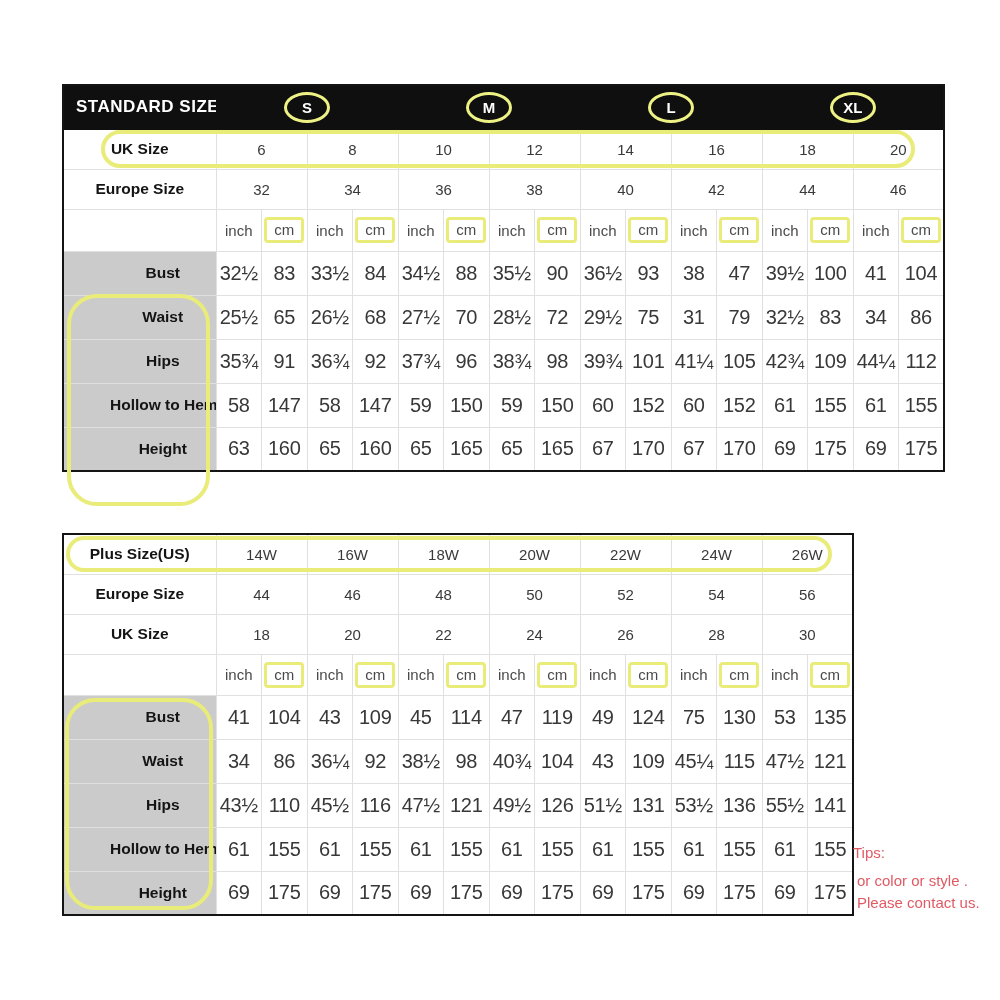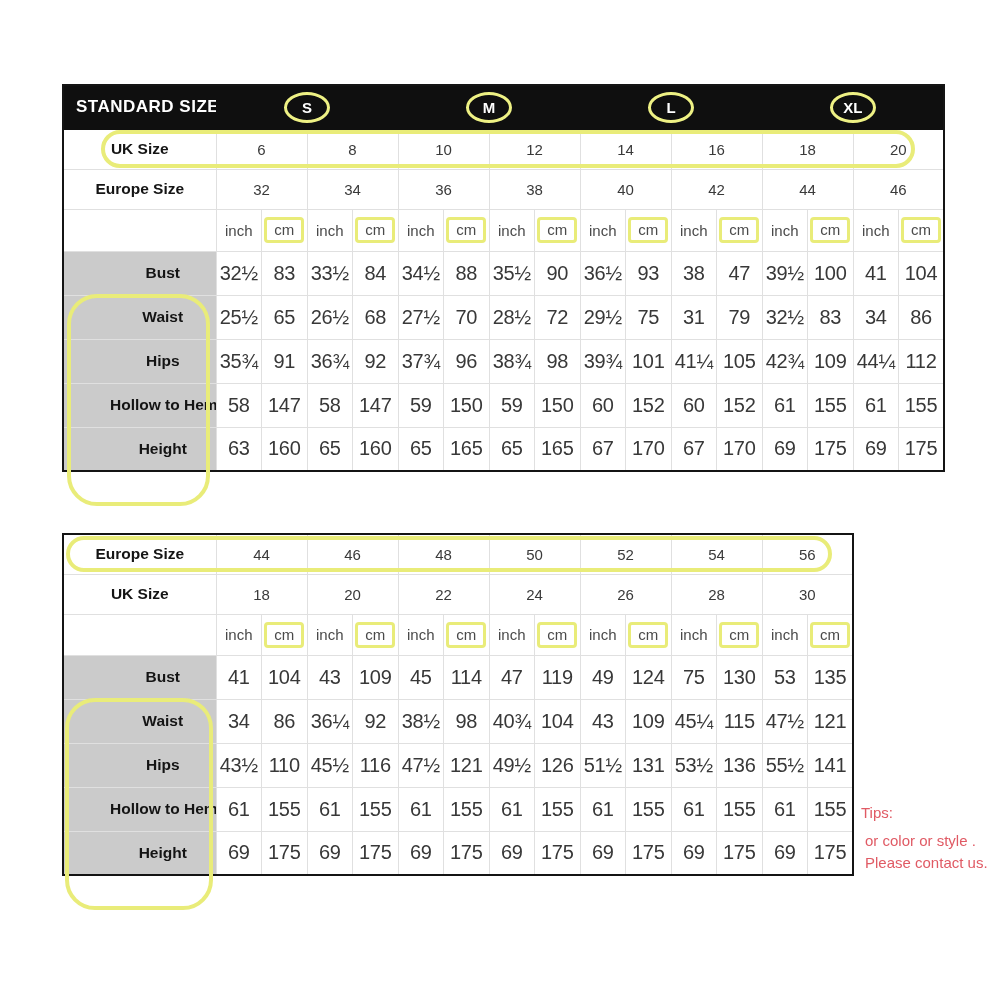--- a/index.html
+++ b/index.html
@@ -61,21 +61,21 @@
   
   .hl {
     position:absolute; border:4px solid #e9ec79;
     background:transparent; pointer-events:none;
   }
   #hl-us-row     { left:101px; top:130px; width:814px; height:38px; border-radius:19px; }
   #hl-plus-row   { left:66px;  top:536px; width:766px; height:36px; border-radius:18px; }
   #hl-std-labels { left:67px;  top:294px; width:143px; height:212px; border-radius:30px; }
   #hl-plus-labels{ left:65px;  top:698px; width:148px; height:212px; border-radius:30px; }
 
-  .tips { position:absolute; left:853px; top:804px; width:145px; color:#e05a64;padding-left:8px; }
+  .tips { position:absolute; left:853px; top:844px; width:145px; color:#e05a64; }
   .tips-title { font-size:15px; margin-bottom:9px; }
   .tips-line  { font-size:15px; line-height:22px; margin-left:4px; }
 </style>
 </head>
 <body>
 
 <div class="canvas">
 
   <table id="standard-table" class="size-table">
       <colgroup>
@@ -257,20 +257,30 @@
         <col class="data-col">
         <col class="data-col">
         <col class="data-col">
         <col class="data-col">
         <col class="data-col">
         <col class="data-col">
         <col class="data-col">
       </colgroup>
       <tbody>
         <tr class="size-row">
+          <th class="row-label">Plus Size(US)</th>
+          <td colspan="2">14W</td>
+          <td colspan="2">16W</td>
+          <td colspan="2">18W</td>
+          <td colspan="2">20W</td>
+          <td colspan="2">22W</td>
+          <td colspan="2">24W</td>
+          <td colspan="2">26W</td>
+        </tr>
+        <tr class="size-row">
           <th class="row-label">Europe Size</th>
           <td colspan="2">44</td>
           <td colspan="2">46</td>
           <td colspan="2">48</td>
           <td colspan="2">50</td>
           <td colspan="2">52</td>
           <td colspan="2">54</td>
           <td colspan="2">56</td>
         </tr>
         <tr class="size-row">

